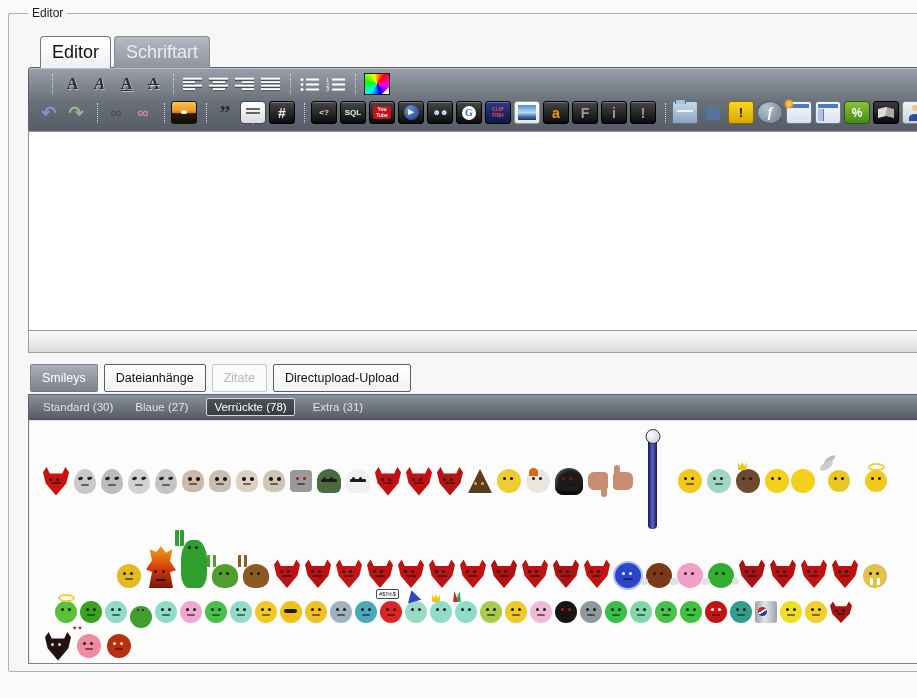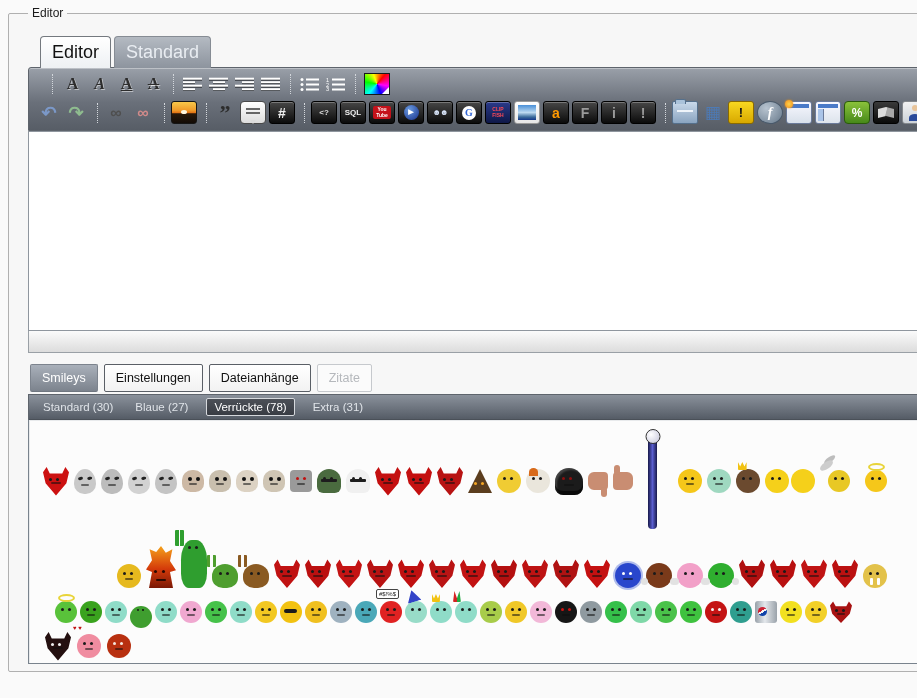--- a/index.html
+++ b/index.html
@@ -148,21 +148,21 @@
 <body>
 
 <div class="page">
   <fieldset class="frame">
     <legend>Editor</legend>
 
     <div class="editor-wrap">
 
       <div class="etabs">
         <span class="etab active">Editor</span>
-        <span class="etab inactive">Standard</span>
+        <span class="etab inactive">Schriftart</span>
       </div>
 
       <div class="toolbar">
         <div class="trow">
           <span style="width:9px"></span>
           <span class="tsep"></span>
           <span class="fmt">A</span>
           <span class="fmt italic">A</span>
           <span class="fmt under">A</span>
           <span class="fmt strike">A</span>
@@ -312,23 +312,23 @@
       <div class="ta-wrap">
         <textarea class="post" style=""></textarea>
 
       </div>
       <div class="statusbar">
         
       </div>
 
       <div class="btabs">
         <span class="btab active">Smileys</span>
-        <span class="btab">Einstellungen</span>
         <span class="btab">Dateianhänge</span>
         <span class="btab disabled">Zitate</span>
+        <span class="btab">Directupload-Upload</span>
       </div>
 
       <div class="catbar">
         <span class="cat">Standard (30)</span>
         <span class="cat">Blaue (27)</span>
         <span class="cat sel">Verrückte (78)</span>
         <span class="cat">Extra (31)</span>
       </div>
 
       <div class="smpanel" id="smiley-rows">

